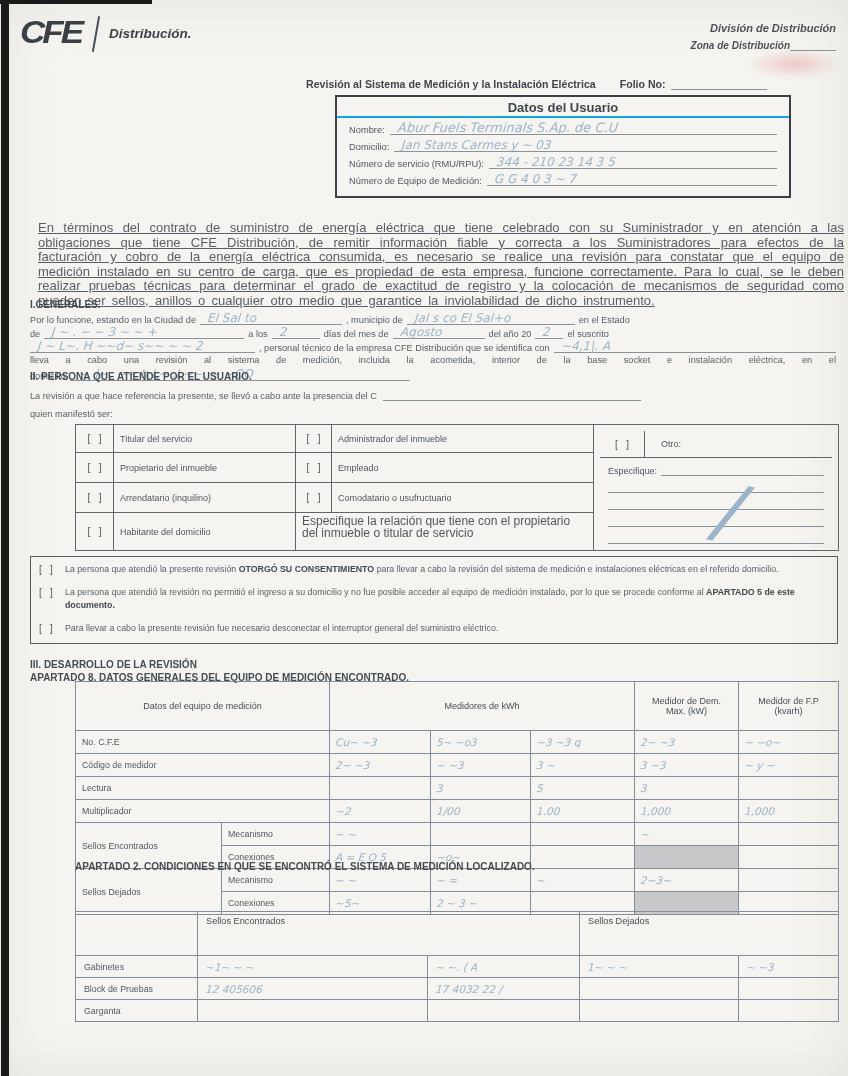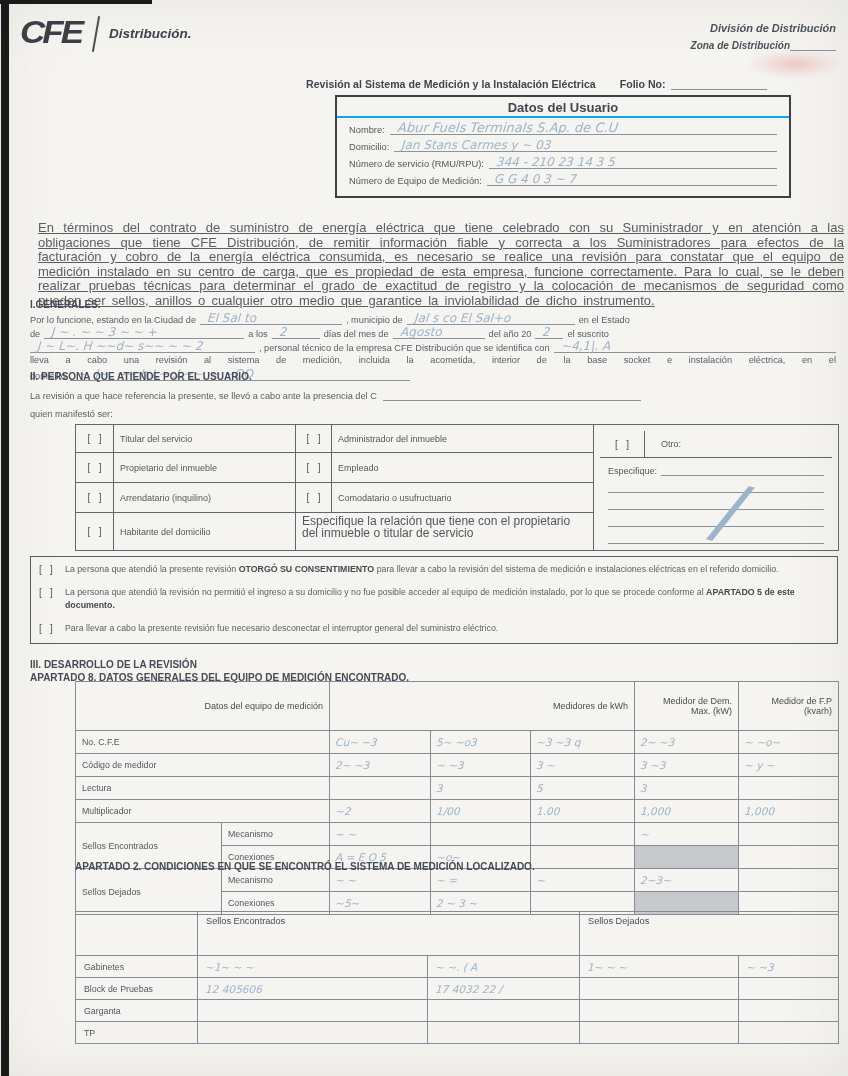--- a/index.html
+++ b/index.html
@@ -77,21 +77,21 @@
            padding:4px 8px 8px 8px;font-size:8.8px;line-height:13.5px;color:#585e66;}
   .citem{display:flex;margin-top:9px;}
   .citem:first-child{margin-top:2px;}
   .citem .cb{width:26px;flex:none;}
   .citem b{color:#43494f;}
   
   .sec3{position:absolute;top:658px;left:30px;}
   
   .ap1{position:absolute;top:681px;left:75px;width:763px;font-size:8.8px;color:#51575e;}
   .ap1 td{border:1px solid #828d99;padding:1px 6px;height:20px;}
-  .ap1 tr.hdr td{height:46px;text-align:right;font-size:9px;color:#484e55;}
+  .ap1 tr.hdr td{height:46px;text-align:center;font-size:9px;color:#484e55;}
   .hw-cell{font-size:10.5px;}
   .hw-cell .hw{display:inline-block;}
   .gray{background:#c7c9ca;}
   .ap2h{position:absolute;top:860px;left:75px;}
   .ap2{position:absolute;top:911px;left:75px;width:763px;font-size:8.8px;color:#51575e;}
   .ap2 td{border:1px solid #828d99;padding:1px 8px;height:19px;}
   .ap2 tr.hdr td{height:38px;font-size:9.2px;color:#484e55;vertical-align:top;padding-top:4px;}
   .ap1, .ap2, .roles{border:1.5px solid #5f666e;}
 </style>
 </head>
@@ -405,22 +405,15 @@
       <td class="hw-cell"><span class="hw"></span></td>
       <td class="hw-cell"><span class="hw"></span></td>
     </tr>
     <tr>
       <td>Garganta</td>
       <td class="hw-cell"><span class="hw"></span></td>
       <td class="hw-cell"><span class="hw"></span></td>
       <td class="hw-cell"><span class="hw"></span></td>
       <td class="hw-cell"><span class="hw"></span></td>
     </tr>
-    <tr>
-      <td>TP</td>
-      <td class="hw-cell"><span class="hw"></span></td>
-      <td class="hw-cell"><span class="hw"></span></td>
-      <td class="hw-cell"><span class="hw"></span></td>
-      <td class="hw-cell"><span class="hw"></span></td>
-    </tr>
   </tbody>
     </table>
 </div>
 
 </body></html>

